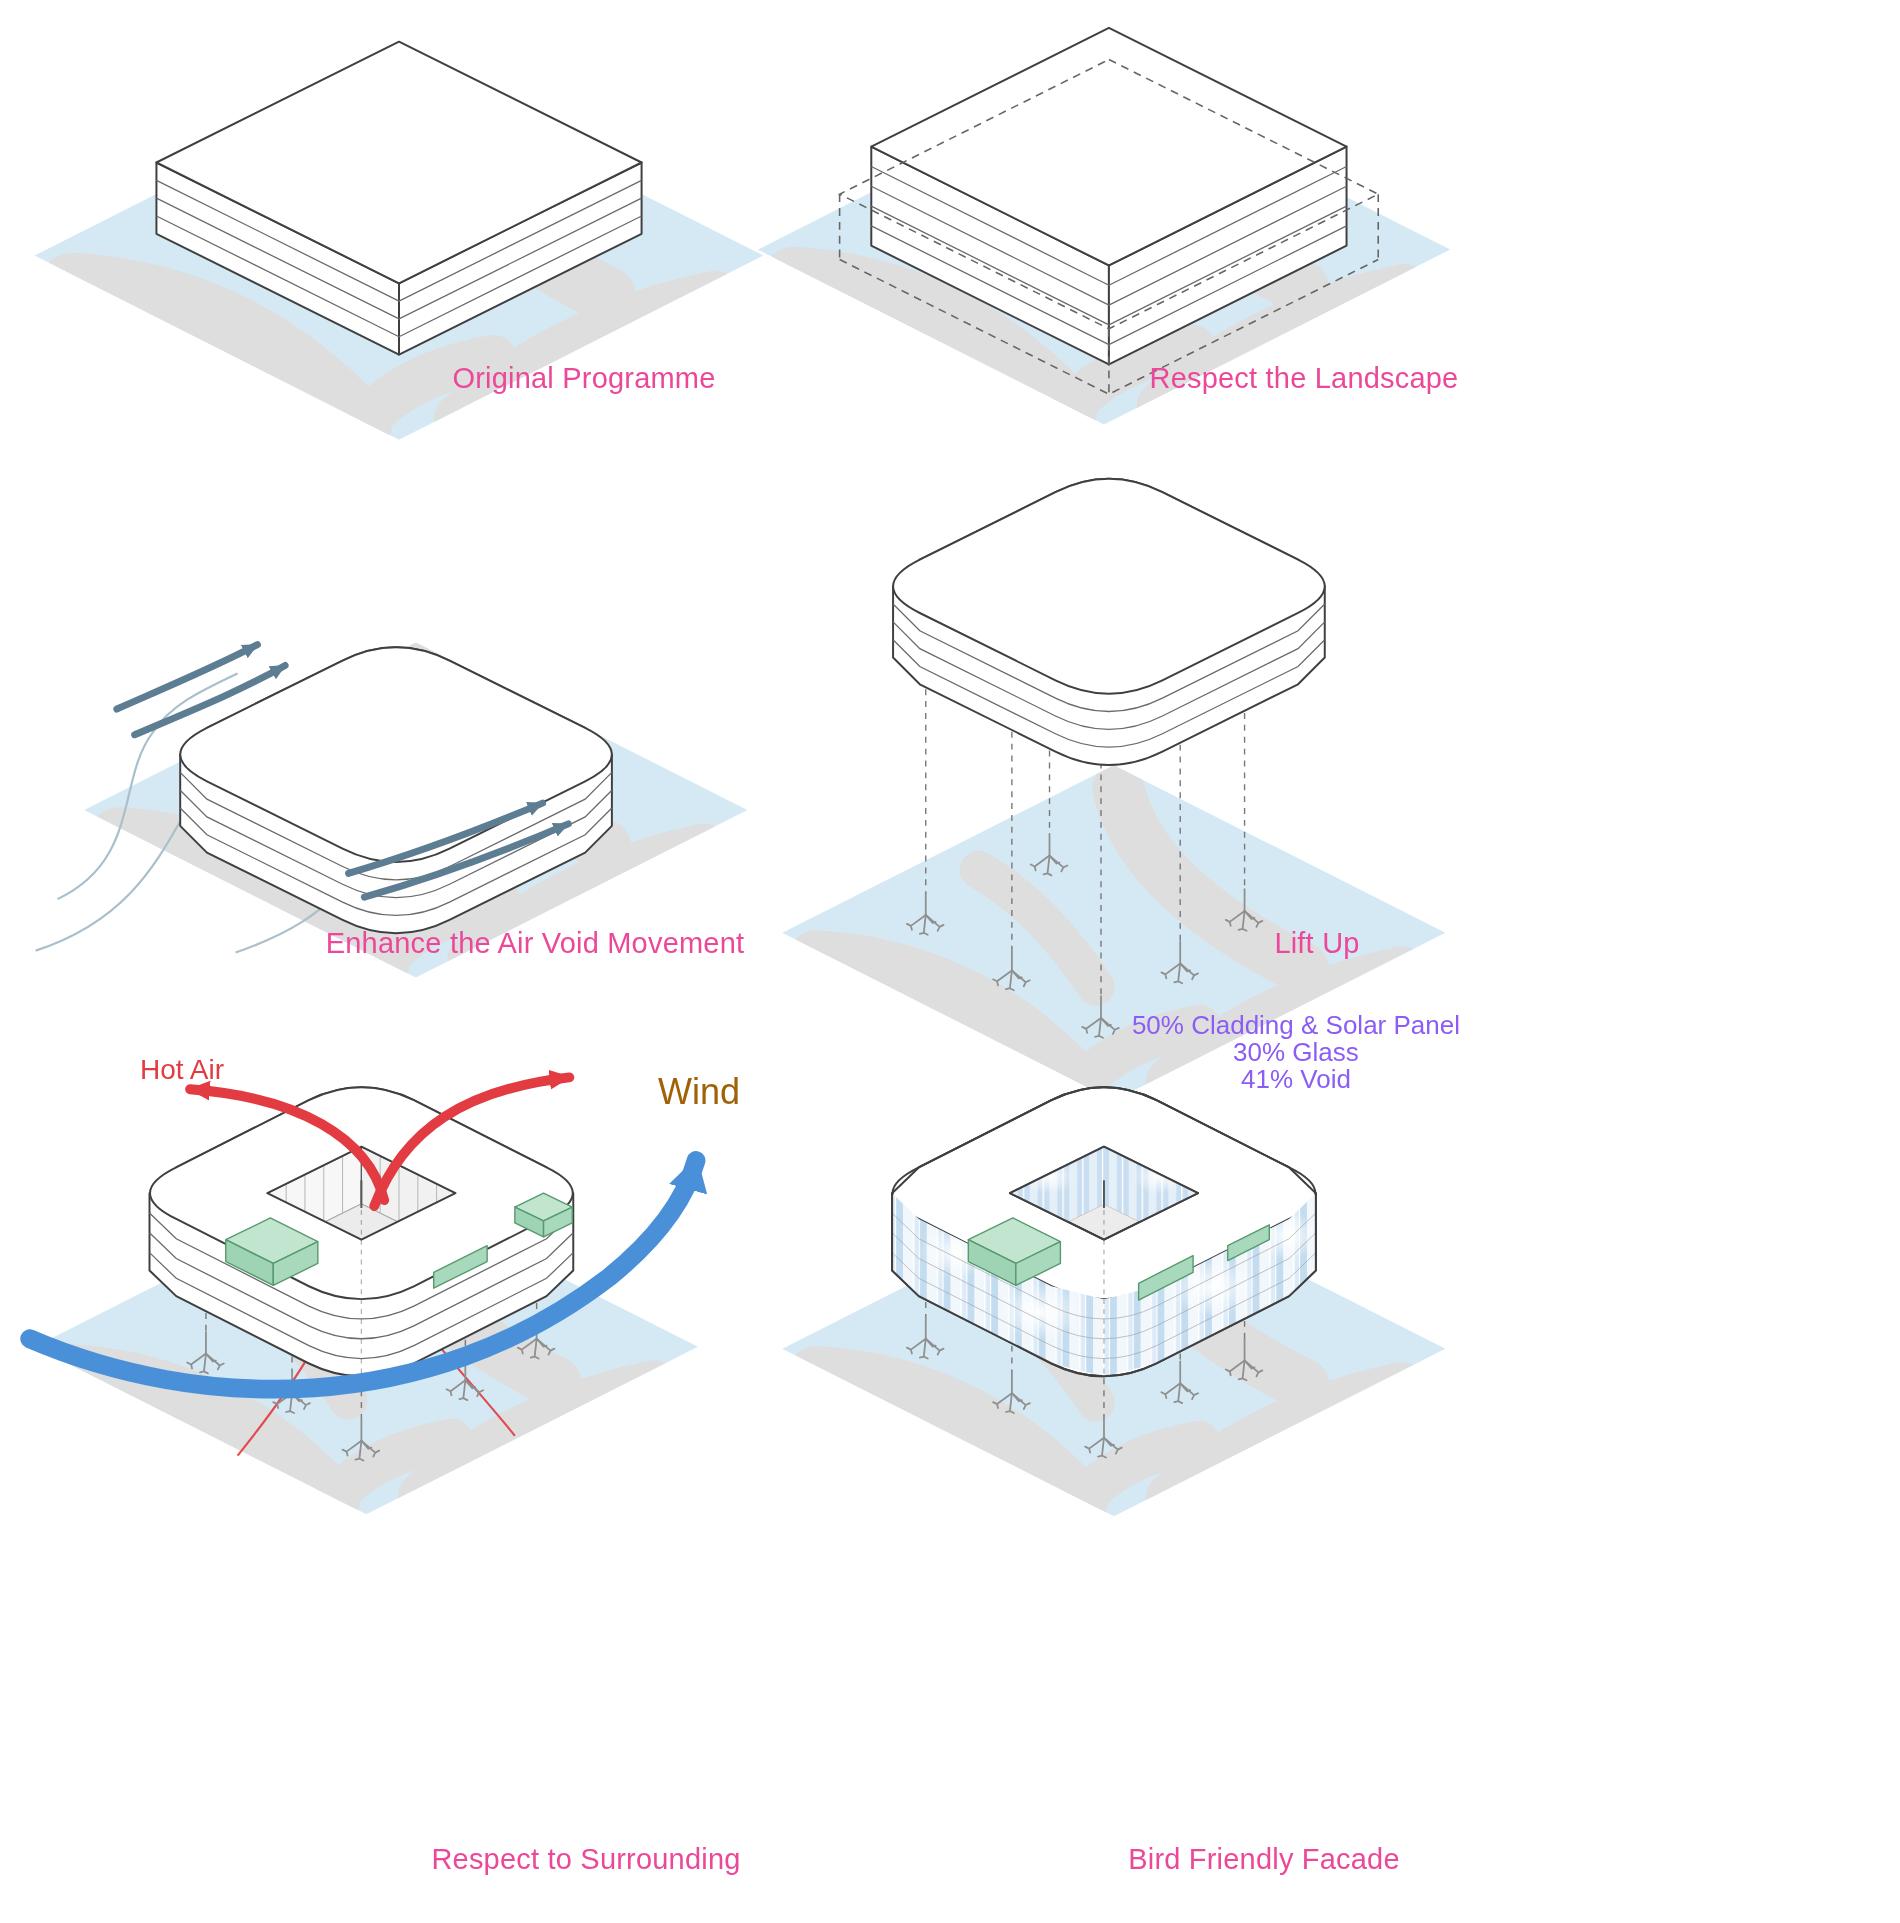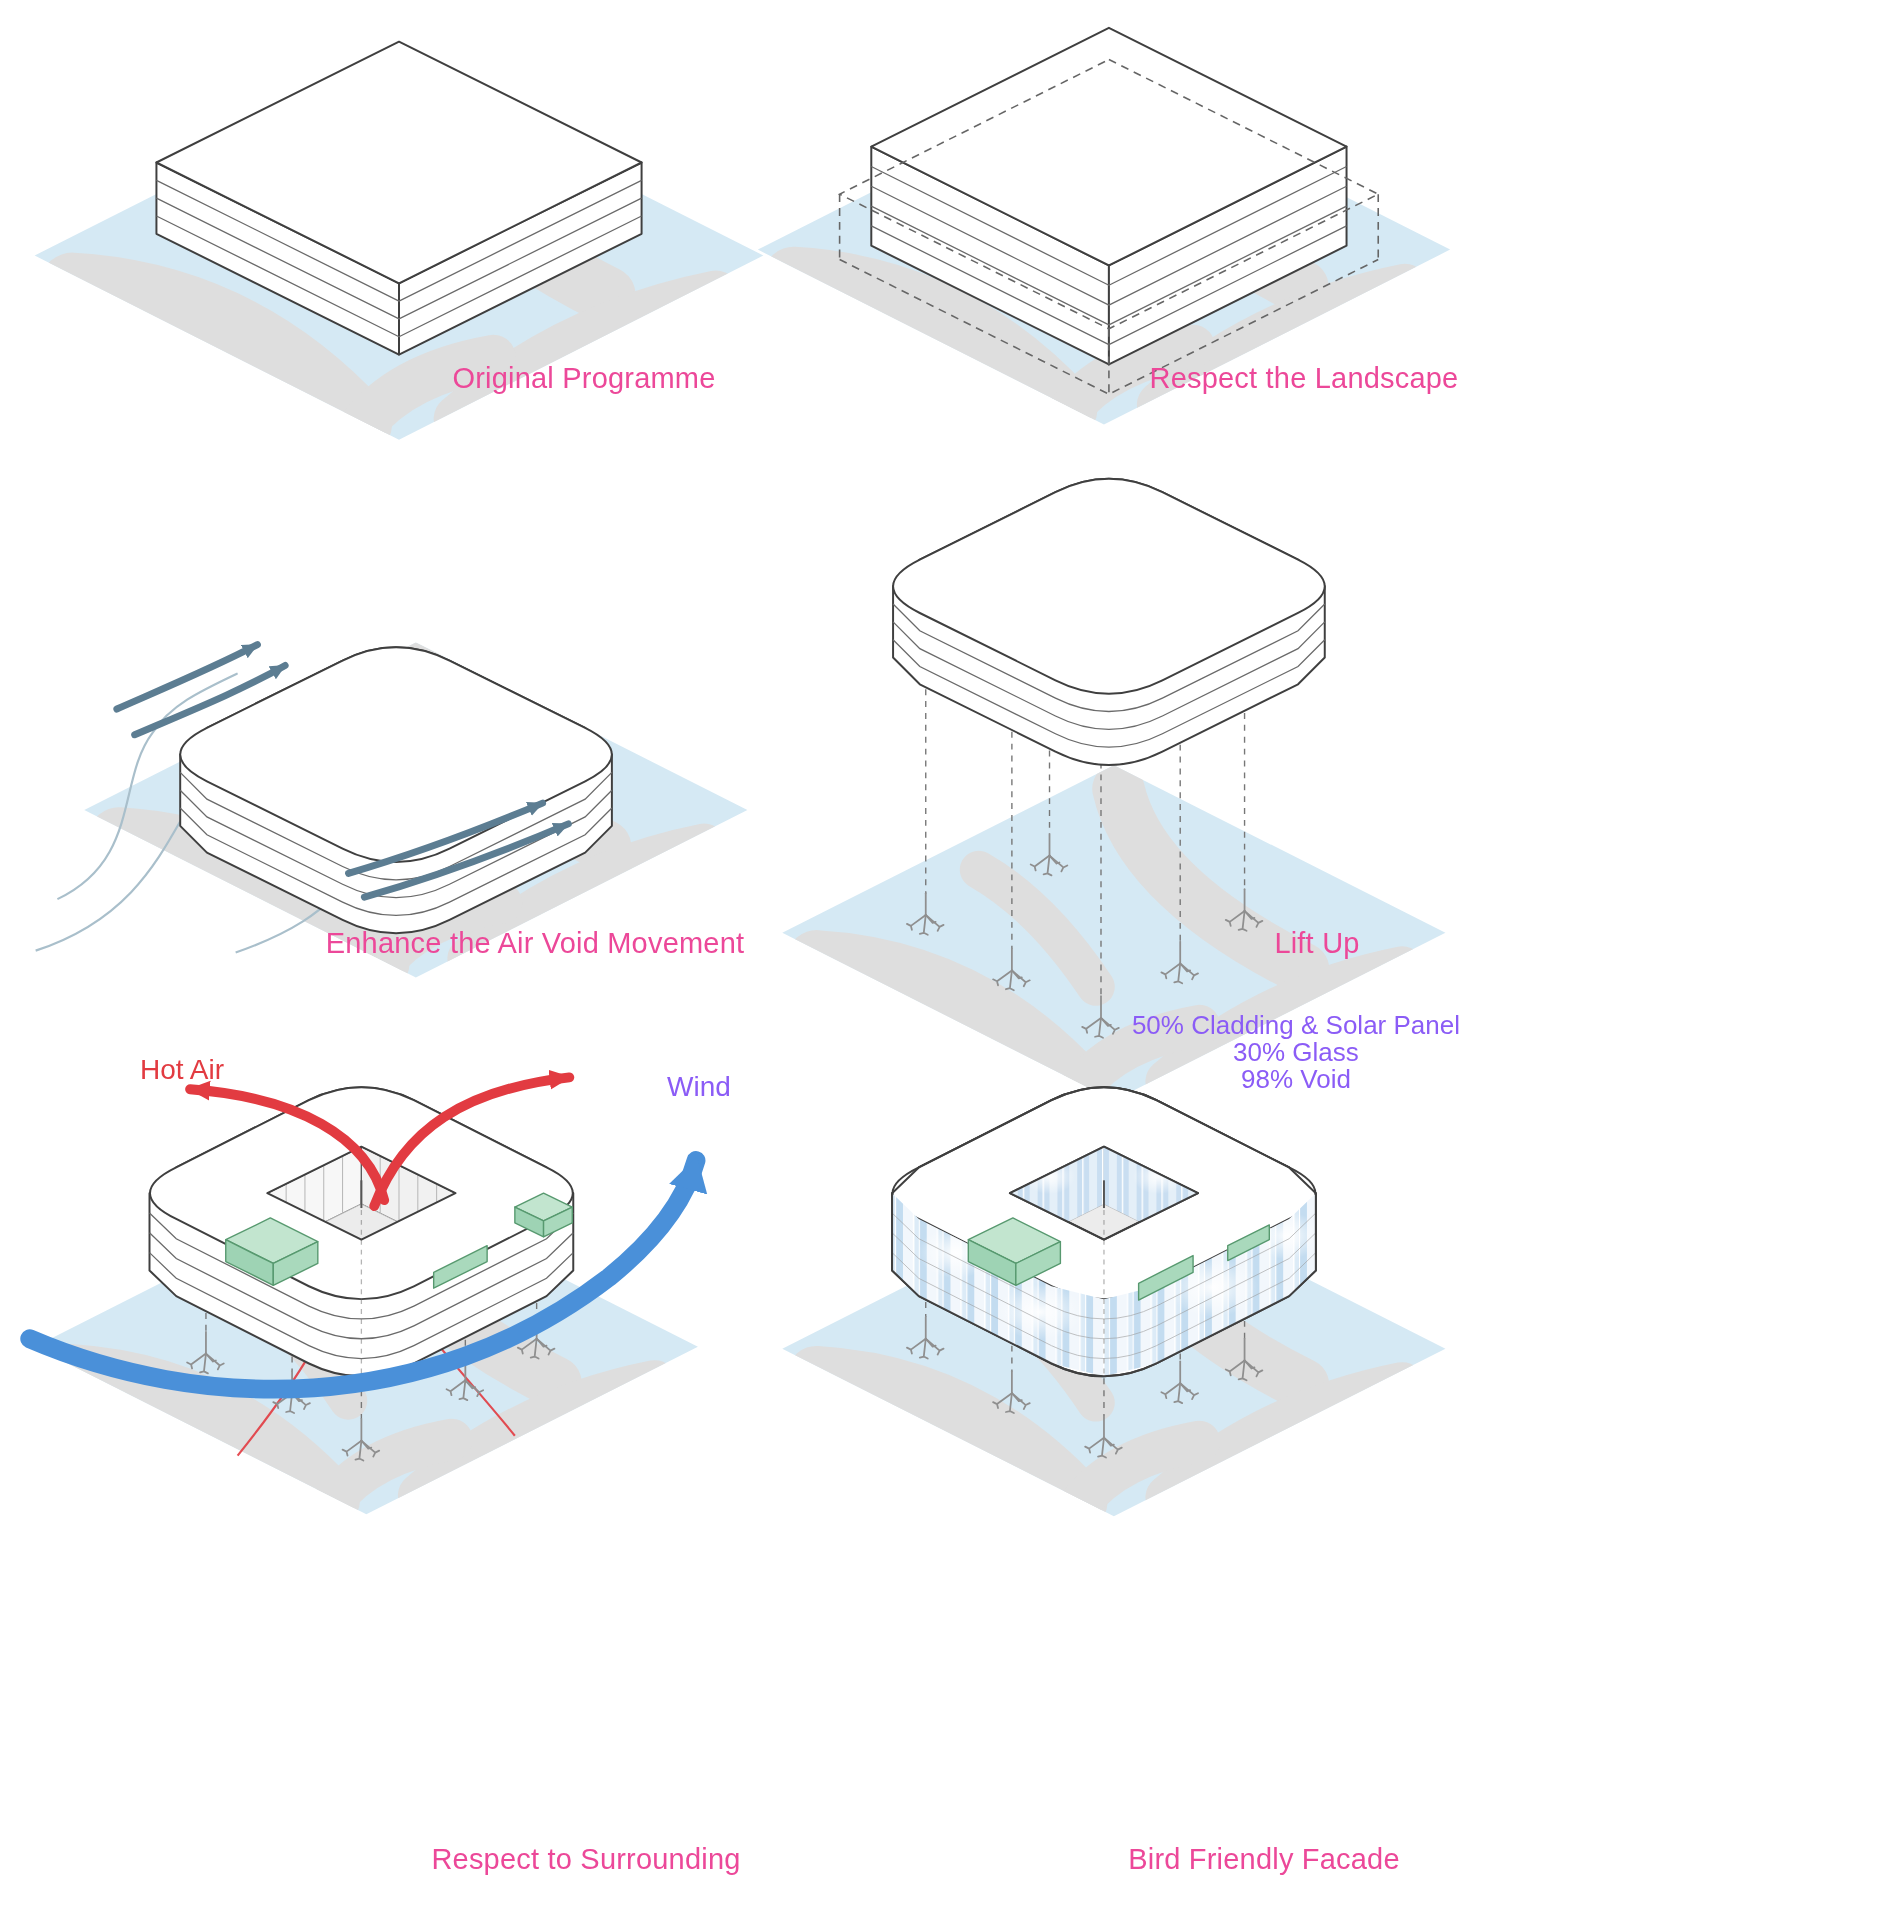--- a/index.html
+++ b/index.html
@@ -2,21 +2,21 @@
 <html><head>
 <meta charset="utf-8">
 <style>
   html,body{margin:0;padding:0;background:#ffffff;}
   .canvas{position:relative;width:1901px;height:1924px;background:#ffffff;
           font-family:"Liberation Sans",sans-serif;overflow:hidden;}
   .canvas svg{position:absolute;left:0;top:0;}
   .caption{position:absolute;transform:translateX(-50%);font-size:29px;color:#ec4899;
            white-space:nowrap;letter-spacing:0.2px;}
   .label-hot-air{position:absolute;transform:translateX(-50%);font-size:28px;color:#e23b41;white-space:nowrap;margin-top:24px;}
-  .label-wind{position:absolute;transform:translateX(-50%);font-size:28px;color:#8b5cf6;white-space:nowrap;}
+  .label-wind{position:absolute;transform:translateX(-50%);font-size:36px;color:#a16207;white-space:nowrap;}
   .annot-green{position:absolute;text-align:center;font-size:26px;line-height:27px;color:#8b5cf6;white-space:nowrap;}
 </style>
 </head>
 <body>
 
 <div class="canvas">
 
 <svg width="1901" height="1924" viewBox="0 0 1920 1943">
   <defs>
     <clipPath id="cb">
@@ -268,17 +268,17 @@
 <div class="caption" style="left:1317px;top:927px">Lift Up</div>
 <div class="caption" style="left:586px;top:1843px">Respect to Surrounding</div>
 <div class="caption" style="left:1264px;top:1843px">Bird Friendly Facade</div>
 
 <div class="label-hot-air" style="left:182px;top:1030px">Hot Air</div>
 <div class="label-wind" style="left:699px;top:1071px">Wind</div>
 
 <div class="annot-green" style="right:441px;top:1012px">
   <div>50% Cladding &amp; Solar Panel</div>
   <div>30% Glass</div>
-  <div>98% Void</div>
+  <div>41% Void</div>
 </div>
 
 </div>
 
 
 </body></html>

